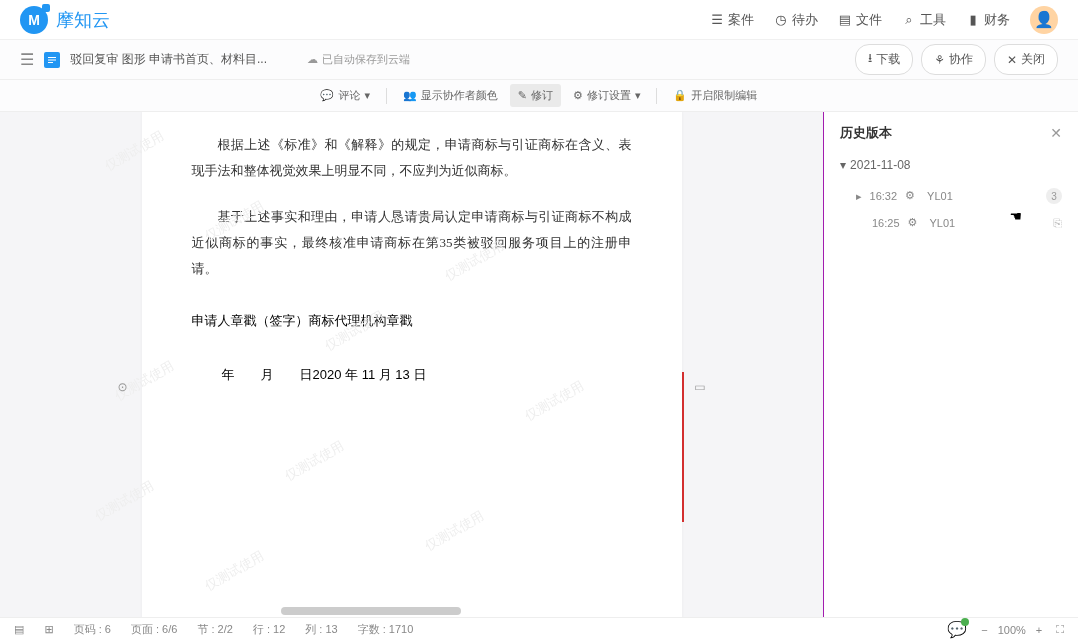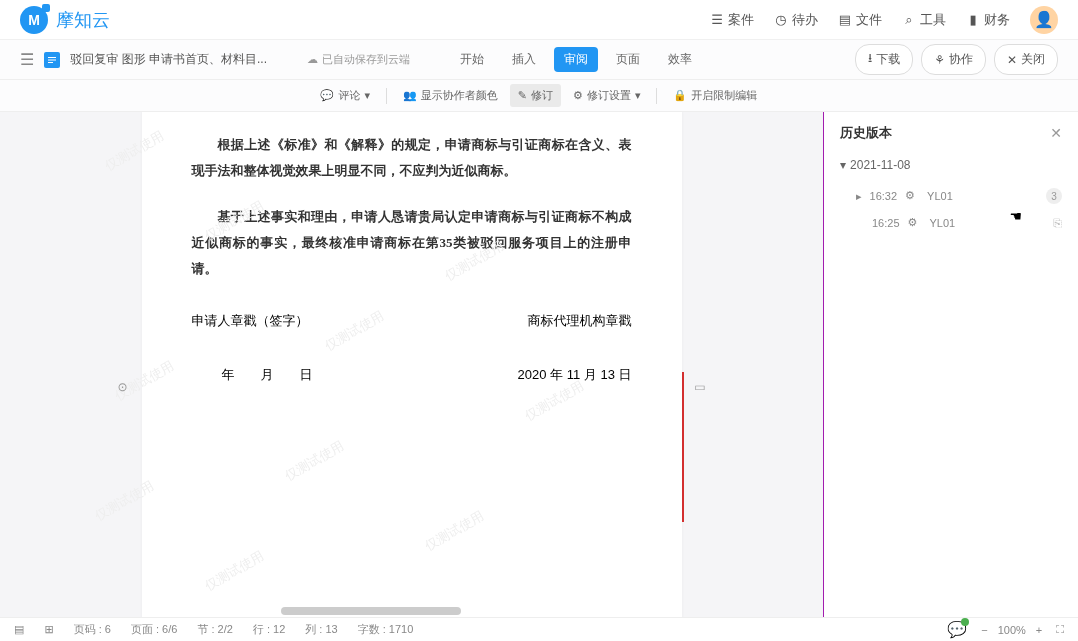--- a/index.html
+++ b/index.html
@@ -32,26 +32,26 @@
 .sub-toolbar { height: 32px; display: flex; align-items: center; justify-content: center; gap: 4px; border-bottom: 1px solid #eee; background: #fcfcfd; }
 .sub-item { display: flex; align-items: center; gap: 4px; padding: 4px 8px; font-size: 11px; color: #666; cursor: pointer; border-radius: 3px; }
 .sub-item.active { background: #eaeaea; }
 .sub-sep { width: 1px; height: 16px; background: #ddd; margin: 0 4px; }
 
 
 .main { display: flex; height: 513px; background: #f5f5f7; }
 .doc-area { flex: 1; overflow: auto; display: flex; justify-content: center; padding: 0 20px; position: relative; }
 .page { width: 540px; background: #fff; padding: 20px 50px 40px; position: relative; min-height: 100%; box-shadow: 0 0 3px rgba(0,0,0,0.05); }
 .watermark { position: absolute; color: #eee; font-size: 13px; transform: rotate(-30deg); pointer-events: none; white-space: nowrap; }
-.para { font-size: 13px; color: #333; line-height: 2; text-align: justify; margin-bottom: 20px; font-family: "SimSun", serif; font-weight: bold; }
+.para { font-size: 13px; color: #333; line-height: 2; text-align: justify; margin-bottom: 20px; font-family: "SimSun", serif; }
 .para.indent { text-indent: 2em; }
 .heading { font-size: 13px; color: #333; font-weight: bold; margin: 20px 0 15px; font-family: "SimSun", serif; text-indent: 2em; }
 .red-text { color: #d32f2f; font-family: "SimSun", serif; font-size: 13px; text-indent: 2em; display: block; position: relative; }
 .red-text::after { content: ''; position: absolute; right: -6px; top: 2px; width: 1px; height: 14px; background: #333; }
-.sig-row { display: flex; justify-content: space-between; font-size: 13px; font-family: "SimSun", serif; margin-top: 30px; }
+.sig-row { display: flex; font-size: 13px; font-family: "SimSun", serif; margin-top: 30px; }
 .sig-col { text-align: center; }
 .revision-bar { position: absolute; right: -2px; top: 260px; width: 2px; height: 150px; background: #d32f2f; }
 .rev-icon { position: absolute; font-size: 12px; color: #999; cursor: pointer; }
 
 
 .right-panel { width: 255px; background: #fff; border-left: 1px solid #a21caf; padding: 12px 16px; }
 .panel-header { display: flex; justify-content: space-between; align-items: center; margin-bottom: 16px; }
 .panel-title { font-size: 13px; font-weight: 600; color: #333; }
 .panel-close { cursor: pointer; color: #999; font-size: 14px; }
 .date-group { font-size: 12px; color: #666; margin-bottom: 10px; cursor: pointer; display: flex; align-items: center; gap: 4px; }
@@ -114,27 +114,20 @@
           <rect x="1" y="2" width="8" height="1" fill="white"></rect>
           <rect x="1" y="4.5" width="8" height="1" fill="white"></rect>
           <rect x="1" y="7" width="5" height="1" fill="white"></rect>
         </svg>
       </span>
     <span class="doc-title">驳回复审 图形 申请书首页、材料目...</span>
     <div class="save-status">
       <span>☁</span>
       <span>已自动保存到云端</span>
     </div>
-  </div>
-  <div class="tb-tabs">
-    <div class="tb-tab">开始</div>
-    <div class="tb-tab">插入</div>
-    <div class="tb-tab active">审阅</div>
-    <div class="tb-tab">页面</div>
-    <div class="tb-tab">效率</div>
   </div>
   <div class="tb-right">
     <div class="tb-btn">
         <span>⭳</span>
         <span>下载</span>
       </div>
     <div class="tb-btn">
         <span>⚘</span>
         <span>协作</span>
       </div>

